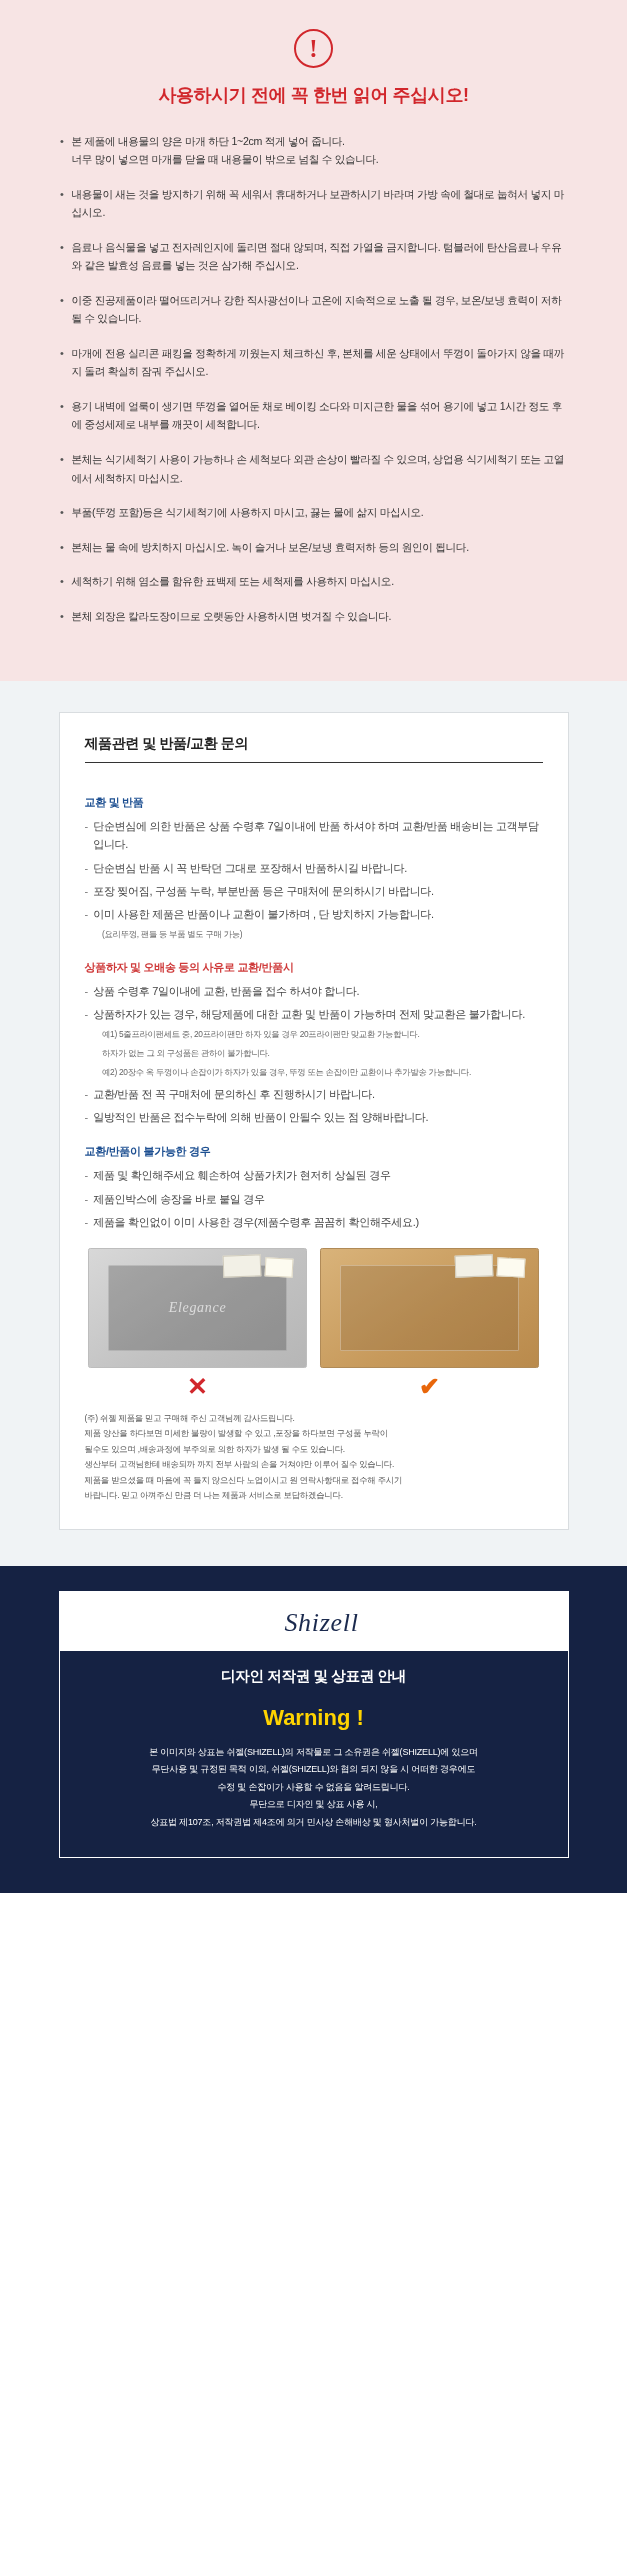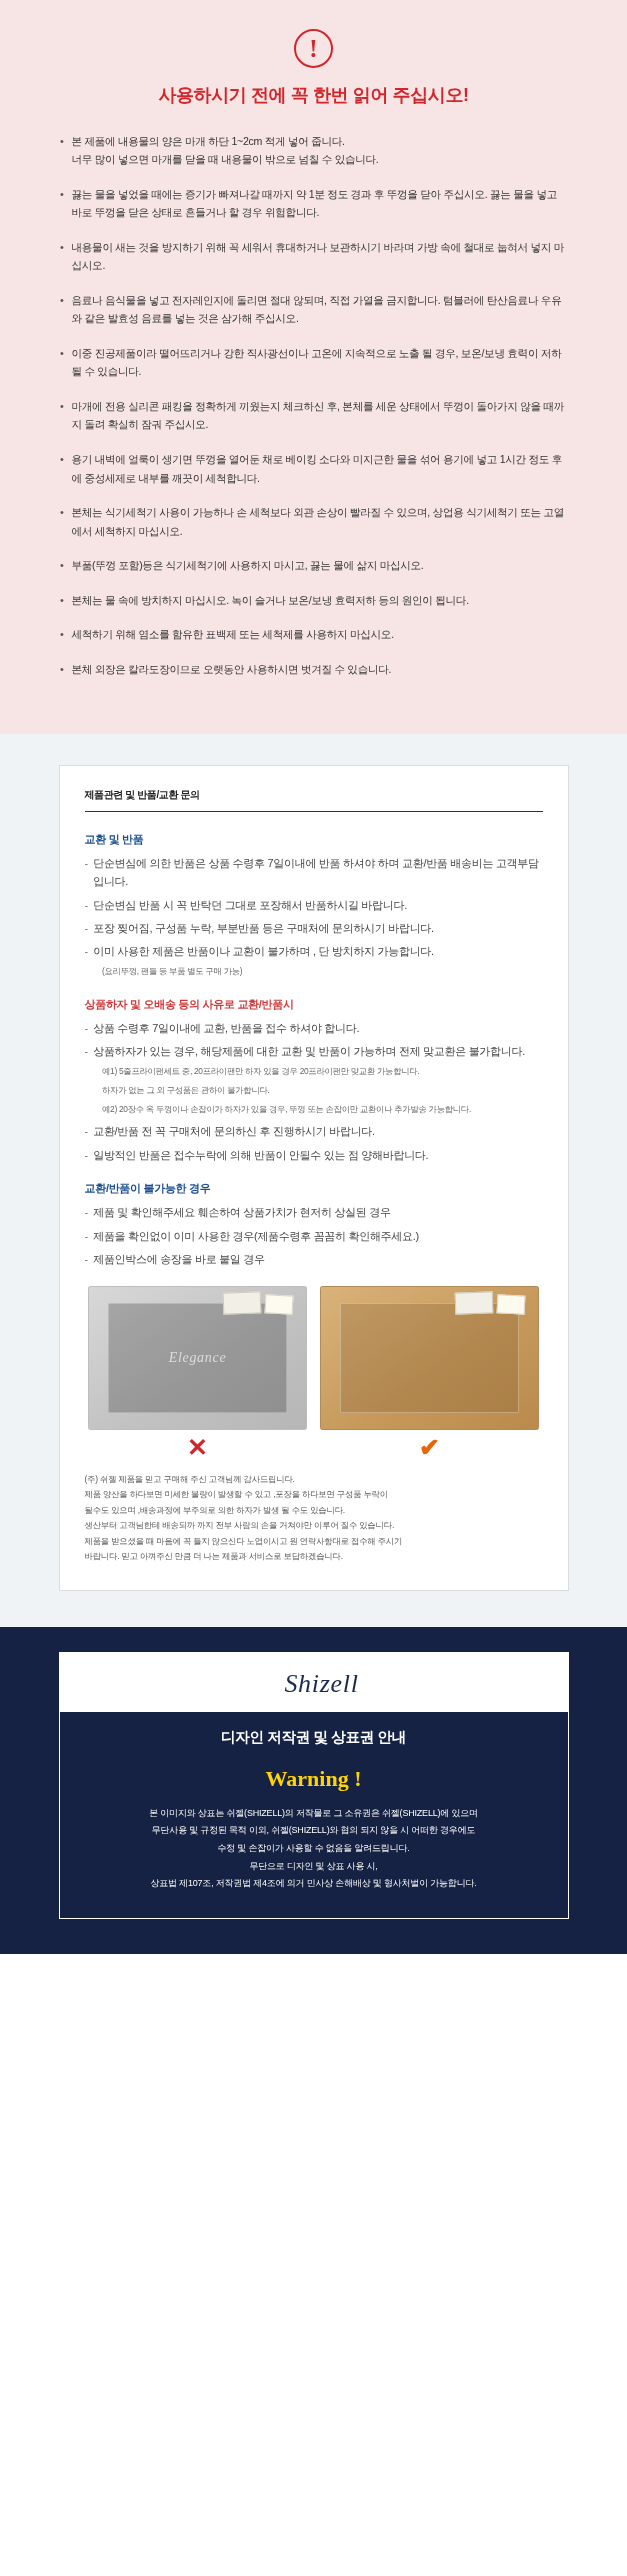--- a/index.html
+++ b/index.html
@@ -77,27 +77,27 @@
     padding: 31px 0 36px 0;
   }
   .exchange-box {
     width: 510px;
     margin: 0 auto;
     background: #ffffff;
     border: 0.7px solid #d9dde0;
     padding: 22px 25px 25px 25px;
   }
   .exchange-title {
-    font-size: 10px;
+    font-size: 14px;
     font-weight: bold;
     color: #222;
     letter-spacing: -0.4px;
     border-bottom: 1.5px solid #333;
     padding-bottom: 8.7px;
-    margin-bottom: 20px;
+    margin-bottom: 32px;
   }
   .blk { margin-bottom: 17.5px; }
   .blk-head {
     font-size: 11px;
     font-weight: bold;
     color: #1d4f91;
     margin-bottom: 7.3px;
     letter-spacing: -0.3px;
   }
   .blk-head.red { color: #cf3a3a; }
@@ -127,21 +127,21 @@
 
   
   .photos {
     display: flex;
     gap: 13px;
     justify-content: center;
     margin: 13px 0 4.4px 0;
   }
   .photo-card { width: 219px; }
   .photo {
-    width: 219px; height: 144px;
+    width: 219px; height: 120px;
     border-radius: 2.2px;
     position: relative;
     overflow: hidden;
   }
   .photo.bad {
     background: linear-gradient(145deg,#d8d8d8 0%,#c2c2c2 55%,#b6b6b6 100%);
     border: 0.7px solid #bdbdbd;
   }
   .photo.good {
     background: linear-gradient(145deg,#d9b37a 0%,#c79a5c 55%,#b98a4c 100%);
@@ -236,21 +236,21 @@
     color: #ffffff;
     font-size: 14.6px;
     font-weight: bold;
     letter-spacing: -0.4px;
     margin-top: 16px;
   }
   .warning-word {
     color: #ffd400;
     font-size: 22px;
     font-weight: bold;
-    font-family: Liberation Serif, serif;
+    font-family: Liberation Sans, sans-serif;
     margin: 19px 0 13px 0;
   }
   .brand-body {
     color: #ffffff;
     font-size: 9px;
     line-height: 1.95;
     letter-spacing: -0.2px;
   }
 </style>
 </head>
@@ -260,21 +260,20 @@
 
   <section class="notice-section">
     <div class="notice-inner">
       <div class="excl-wrap">
         <span class="excl">!</span>
       </div>
       <div class="notice-title">사용하시기 전에 꼭 한번 읽어 주십시오!</div>
       <ul class="notice-list">
         <li style="white-space: pre-line;">본 제품에 내용물의 양은 마개 하단 1~2cm 적게 넣어 줍니다.
 너무 많이 넣으면 마개를 닫을 때 내용물이 밖으로 넘칠 수 있습니다.</li>
-        <li>끓는 물을 넣었을 때에는 증기가 빠져나갈 때까지 약 1분 정도 경과 후 뚜껑을 닫아 주십시오. 끓는 물을 넣고 바로 뚜껑을 닫은 상태로 흔들거나 할 경우 위험합니다.</li>
         <li>내용물이 새는 것을 방지하기 위해 꼭 세워서 휴대하거나 보관하시기 바라며 가방 속에 철대로 눕혀서 넣지 마십시오.</li>
         <li>음료나 음식물을 넣고 전자레인지에 돌리면 절대 않되며, 직접 가열을 금지합니다. 텀블러에 탄산음료나 우유와 같은 발효성 음료를 넣는 것은 삼가해 주십시오.</li>
         <li>이중 진공제품이라 떨어뜨리거나 강한 직사광선이나 고온에 지속적으로 노출 될 경우, 보온/보냉 효력이 저하될 수 있습니다.</li>
         <li>마개에 전용 실리콘 패킹을 정확하게 끼웠는지 체크하신 후, 본체를 세운 상태에서 뚜껑이 돌아가지 않을 때까지 돌려 확실히 잠궈 주십시오.</li>
         <li>용기 내벽에 얼룩이 생기면 뚜껑을 열어둔 채로 베이킹 소다와 미지근한 물을 섞어 용기에 넣고 1시간 정도 후에 중성세제로 내부를 깨끗이 세척합니다.</li>
         <li>본체는 식기세척기 사용이 가능하나 손 세척보다 외관 손상이 빨라질 수 있으며, 상업용 식기세척기 또는 고열에서 세척하지 마십시오.</li>
         <li>부품(뚜껑 포함)등은 식기세척기에 사용하지 마시고, 끓는 물에 삶지 마십시오.</li>
         <li>본체는 물 속에 방치하지 마십시오. 녹이 슬거나 보온/보냉 효력저하 등의 원인이 됩니다.</li>
         <li>세척하기 위해 염소를 함유한 표백제 또는 세척제를 사용하지 마십시오.</li>
         <li>본체 외장은 칼라도장이므로 오랫동안 사용하시면 벗겨질 수 있습니다.</li>
@@ -307,22 +306,22 @@
           <li class="sub">예2) 20장수 옥 두껑이나 손잡이가 하자가 있을 경우, 뚜껑 또는 손잡이만 교환이나 추가발송 가능합니다.</li>
           <li>교환/반품 전 꼭 구매처에 문의하신 후 진행하시기 바랍니다.</li>
           <li>일방적인 반품은 접수누락에 의해 반품이 안될수 있는 점 양해바랍니다.</li>
         </ul>
       </div>
 
       <div class="blk">
         <div class="blk-head">교환/반품이 불가능한 경우</div>
         <ul class="dash">
           <li>제품 및 확인해주세요 훼손하여 상품가치가 현저히 상실된 경우</li>
+          <li>제품인박스에 송장을 바로 붙일 경우</li>
           <li>제품을 확인없이 이미 사용한 경우(제품수령후 꼼꼼히 확인해주세요.)</li>
-          <li>제품인박스에 송장을 바로 붙일 경우</li>
         </ul>
       </div>
 
       <div class="photos">
         <div class="photo-card">
           <div class="photo bad">
             <div class="inner-box"></div>
             <div class="label-tag"></div>
             <div class="label-tag2"></div>
             <div class="script">Elegance</div>

